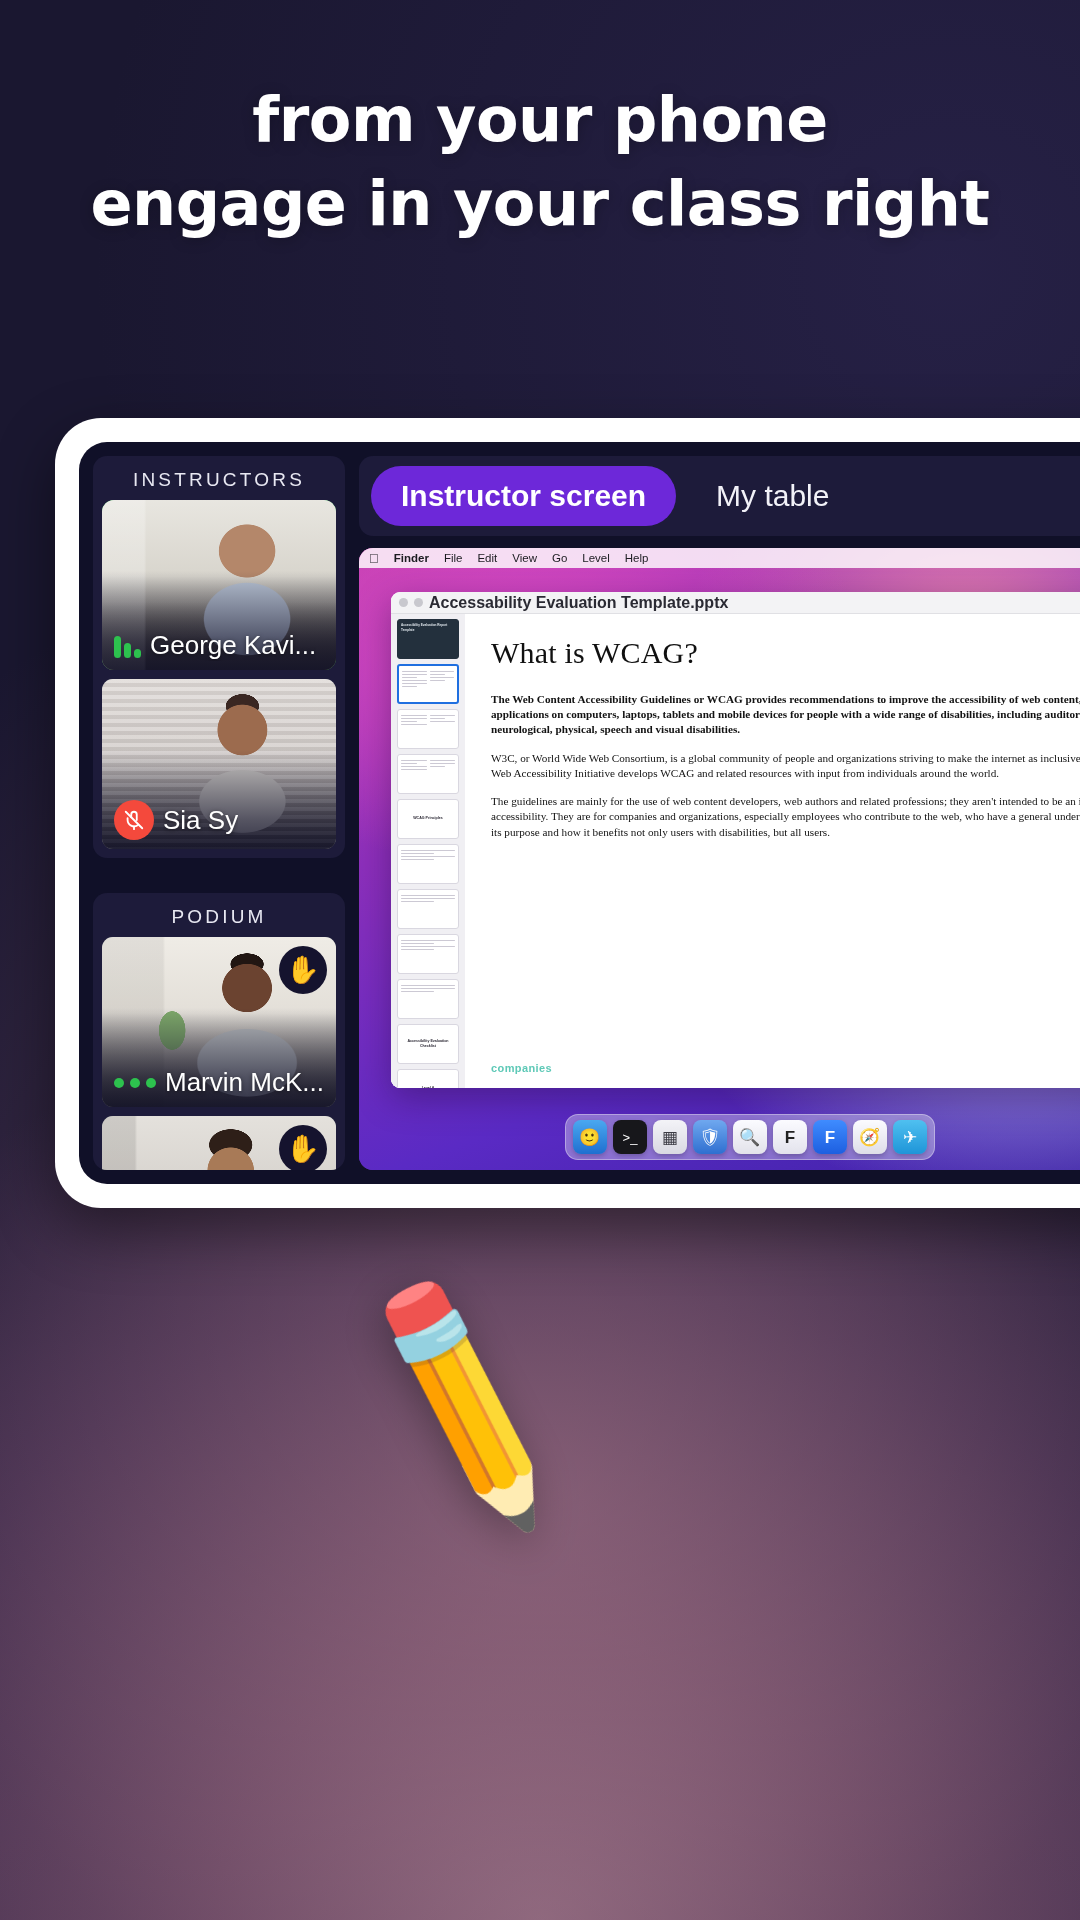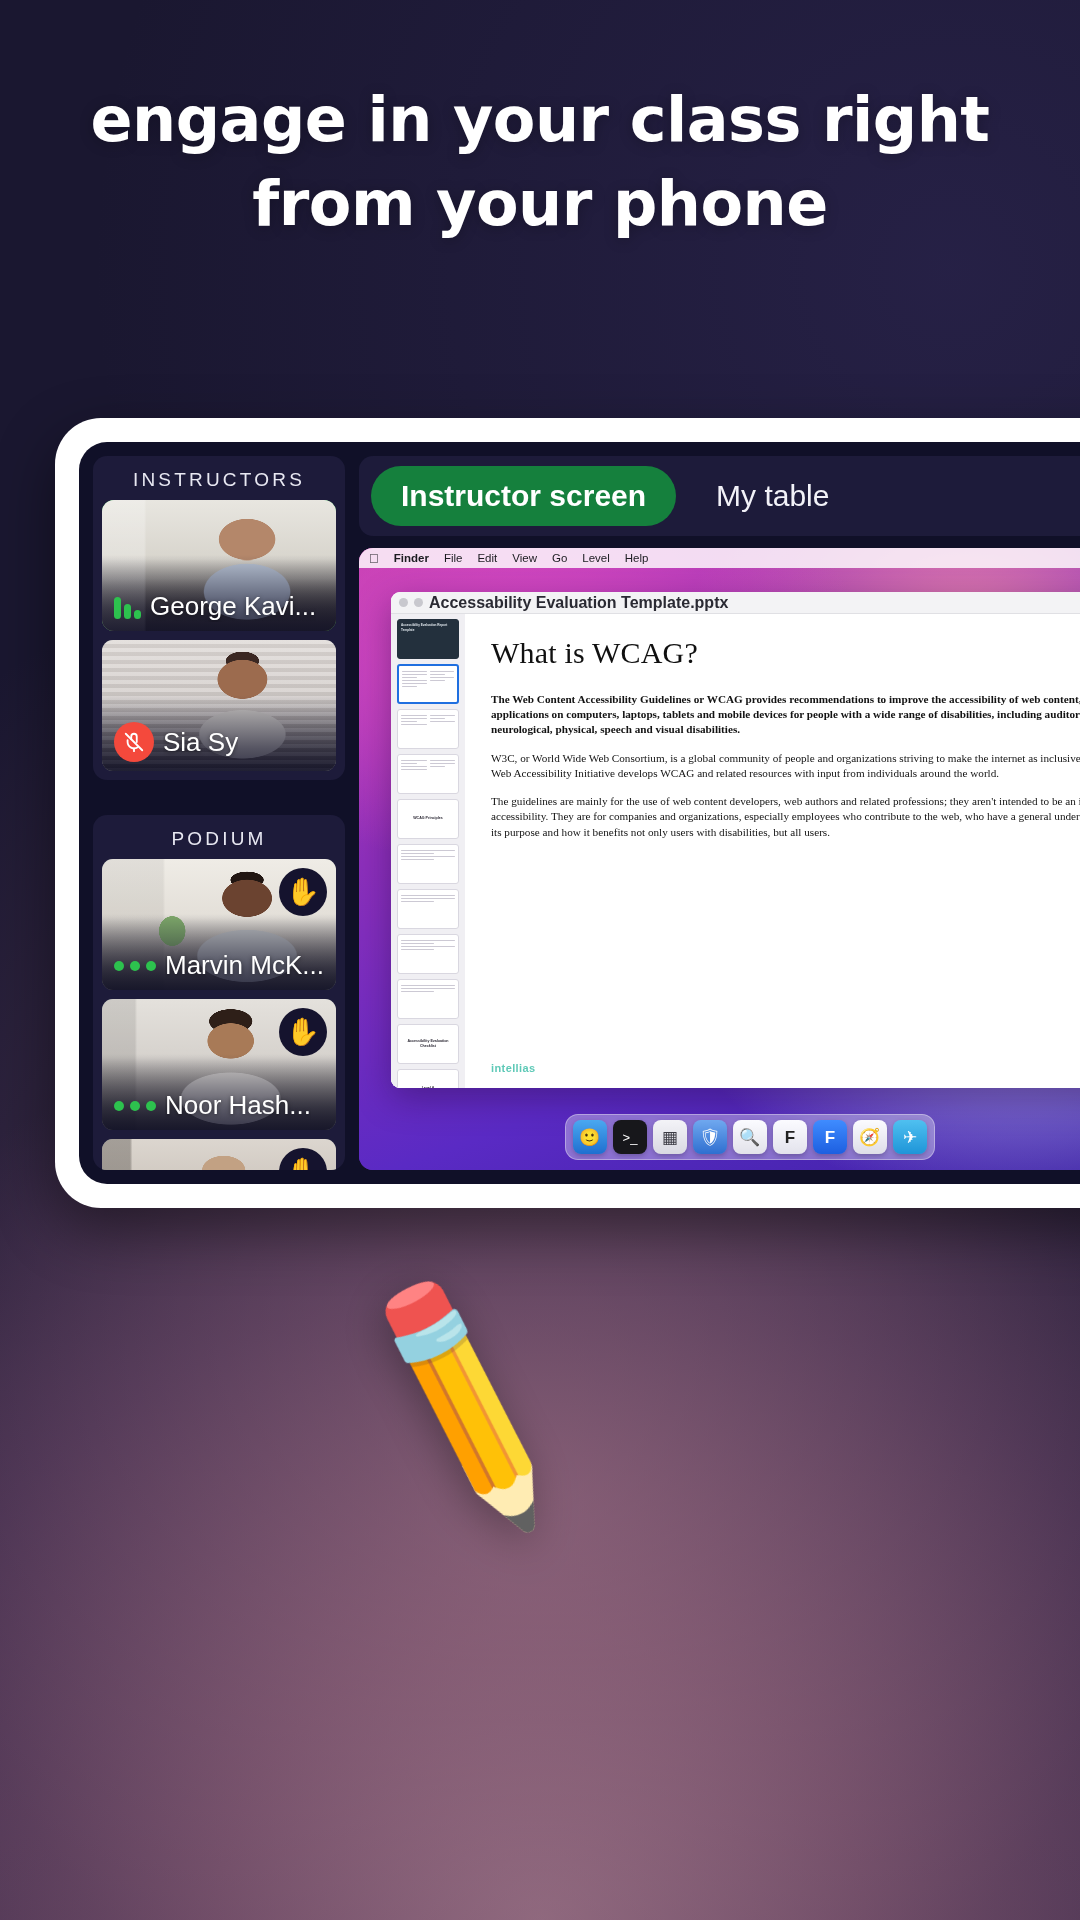--- a/index.html
+++ b/index.html
@@ -77,21 +77,21 @@
     color: #e8e8f2;
     font-size: 19px;
     letter-spacing: 3.2px;
     text-align: center;
     padding: 4px 0 9px 0;
     font-weight: 400;
   }
   .tile-list { display: flex; flex-direction: column; gap: 9px; }
   .tile {
     position: relative;
-    height: 131px;
+    height: 170px;
     border-radius: 11px;
     overflow: hidden;
     background: #5c6470;
   }
   .tile.active { box-shadow: inset 0 0 0 4px #2dc24e; border-radius: 12px; }
   .tile .photo { position: absolute; inset: 0; }
   .tile .scrim {
     position: absolute; left: 0; right: 0; bottom: 0; height: 58%;
     background: linear-gradient(180deg, rgba(16,16,40,0) 0%, rgba(16,16,40,0.62) 70%, rgba(16,16,40,0.82) 100%);
   }
@@ -132,21 +132,21 @@
     background: #1d1b3a;
     border-radius: 14px;
     padding: 10px 12px;
     display: flex; align-items: center; gap: 10px;
     flex: 0 0 auto;
   }
   .tab {
     font-size: 30px; color: #ffffff;
     padding: 13px 30px; border-radius: 999px; white-space: nowrap;
   }
-  .tab.active { background: #15803d; font-weight: 700; }
+  .tab.active { background: #6d28d9; font-weight: 700; }
   .tab.inactive { color: #f2f2f8; font-weight: 400; }
 
   
   .mac {
     flex: 1 1 auto;
     border-radius: 14px;
     overflow: hidden;
     position: relative;
     background: linear-gradient(150deg, #b93fb0 0%, #8e2fb6 26%, #6a2fc0 52%, #4a2fbb 78%, #3a24a8 100%);
   }
@@ -258,22 +258,22 @@
     filter: drop-shadow(0 10px 22px rgba(0,0,0,0.32));
     user-select: none;
   }
 </style>
 </head>
 <body>
 
 <div class="bg-glow"></div>
 
 <h1 class="headline">
+  <span>from your phone</span>
   <span>engage in your class right</span>
-  <span>from your phone</span>
 </h1>
 
 <div class="device">
   <div class="screen">
 
     <div class="sidebar">
 
       <div class="panel">
         <div class="panel-title">INSTRUCTORS</div>
         <div class="tile-list">
@@ -495,21 +495,21 @@
               <div class="thumb ctr">
                 <div class="t-h">Level A</div>
               </div>
 
             </div>
             <div class="ppt-slide">
               <div class="slide-title">What is WCAG?</div>
               <div class="slide-p b">The Web Content Accessibility Guidelines or WCAG provides recommendations to improve the accessibility of web content, websites and web applications on computers, laptops, tablets and mobile devices for people with a wide range of disabilities, including auditory, cognitive, neurological, physical, speech and visual disabilities.</div>
               <div class="slide-p">W3C, or World Wide Web Consortium, is a global community of people and organizations striving to make the internet as inclusive as possible. The Web Accessibility Initiative develops WCAG and related resources with input from individuals around the world.</div>
               <div class="slide-p">The guidelines are mainly for the use of web content developers, web authors and related professions; they aren't intended to be an introduction to accessibility. They are for companies and organizations, especially employees who contribute to the web, who have a general understanding of WCAG, its purpose and how it benefits not only users with disabilities, but all users.</div>
-              <div class="slide-brand">intellias</div>
+              <div class="slide-brand">companies</div>
             </div>
           </div>
         </div>
 
         <div class="dock">
           <div class="dock-ico" style="background:linear-gradient(180deg,#4aa8f0,#1f6fd0);">🙂</div>
           <div class="dock-ico" style="background:#17171b;font-size:13px;">&gt;_</div>
           <div class="dock-ico" style="background:linear-gradient(180deg,#f3f3f7,#d9d9e2);color:#3b3b44;">▦</div>
           <div class="dock-ico" style="background:linear-gradient(180deg,#6fa8ef,#2f6fd0);">🛡</div>
           <div class="dock-ico" style="background:linear-gradient(180deg,#fbfbff,#e2e2ea);color:#34343c;">🔍</div>

